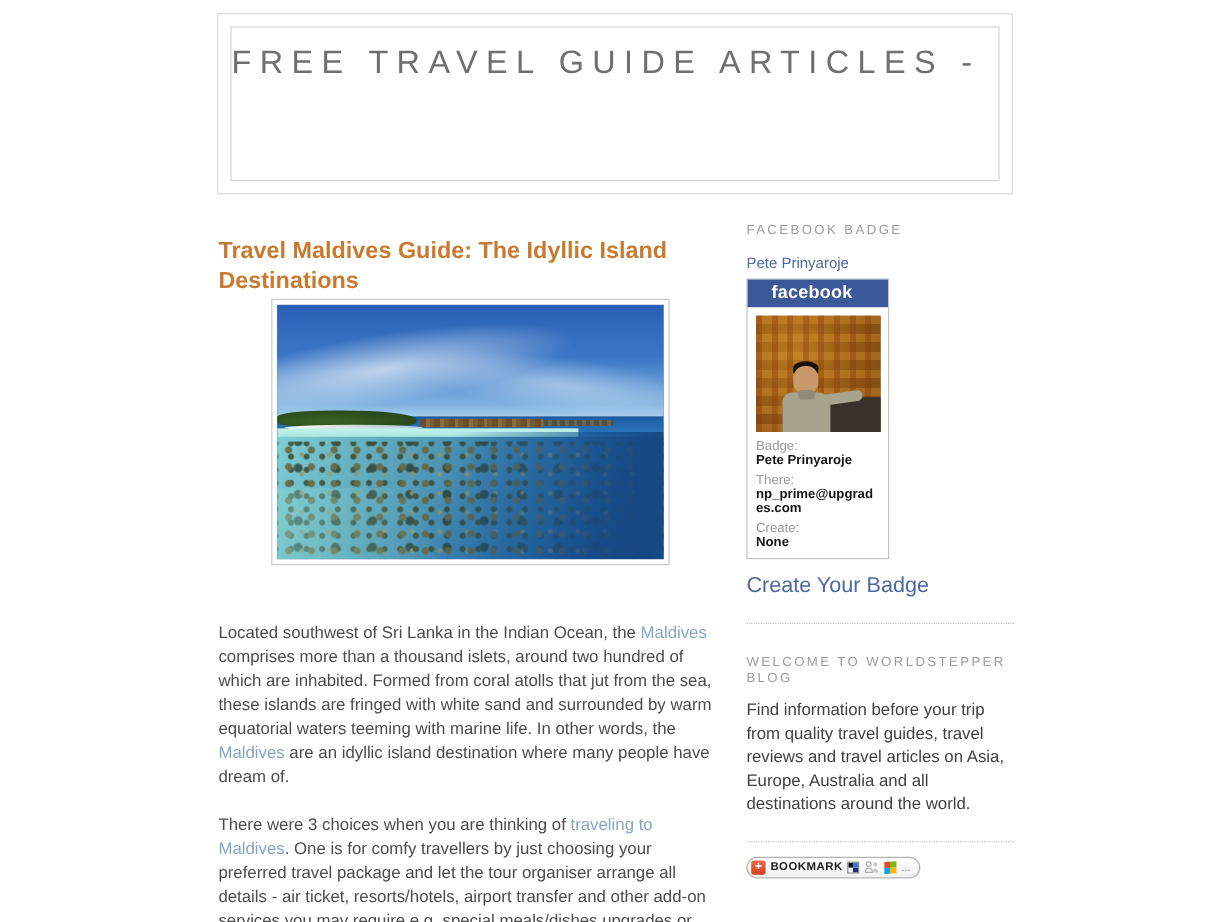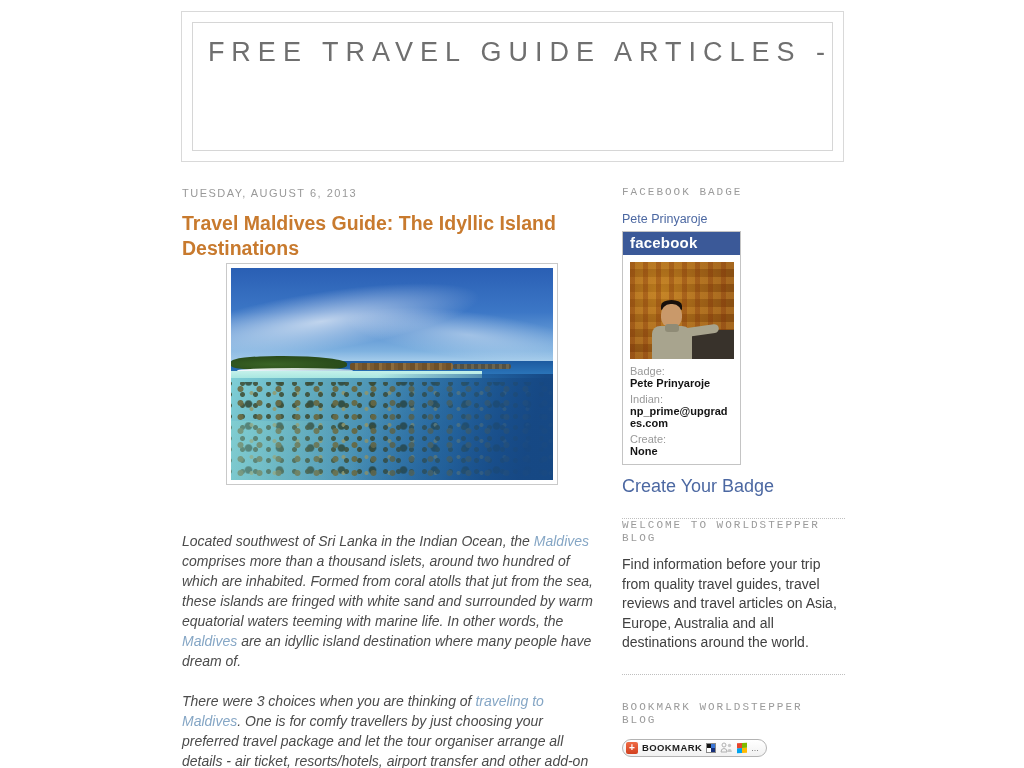--- a/index.html
+++ b/index.html
@@ -3,21 +3,21 @@
 <meta charset="utf-8">
 <style>
   * { margin:0; padding:0; box-sizing:border-box; }
   html,body { width:1024px; height:768px; background:#ffffff; overflow:hidden;
     font-family:"Liberation Sans", sans-serif; }
 
   
   .header-outer { position:absolute; left:181px; top:11px; width:663px; height:151px;
     border:1px solid #d9d9d9; background:#ffffff; }
   .header-inner { position:absolute; left:10px; top:10px; right:10px; bottom:10px;
-    border:1px solid #d6d6d6; text-align:right; }
+    border:1px solid #d6d6d6; text-align:left; }
   .blog-title { margin-top:13px; color:#6f6f6f; font-size:27px; line-height:33px;
     letter-spacing:7px; font-weight:400; }
   .blog-subtitle { margin-top:8px; color:#9b9b9b; font-size:11px; line-height:13px;
     letter-spacing:2.5px; padding:0 40px; }
 
   
   .main-col { position:absolute; left:182px; top:186px; width:420px; }
   .post-date { color:#999999; font-size:11px; letter-spacing:1.5px; line-height:14px; }
   .post-title { display:block; margin-top:11px; color:#c87a2e; font-size:19.5px;
     line-height:25px; font-weight:700; text-decoration:none; }
@@ -50,33 +50,33 @@
       radial-gradient(circle, rgba(58,68,40,.9) 0 2px, transparent 3px),
       radial-gradient(circle, rgba(152,150,98,.85) 0 1.5px, transparent 2.5px),
       radial-gradient(circle, rgba(40,56,36,.85) 0 3px, transparent 4.5px);
     background-size:19px 14px, 13px 11px, 23px 16px, 31px 22px;
     background-position:0 0, 5px 7px, 9px 3px, 2px 11px; }
   .ph-reef-deep { position:absolute; left:0; top:50%; width:100%; height:50%;
     background:linear-gradient(285deg, rgba(22,72,132,.96) 10%, rgba(28,90,150,.55) 32%, rgba(28,90,150,0) 58%); }
   .ph-reef-shallow { position:absolute; left:0; bottom:0; width:55%; height:28%;
     background:linear-gradient(75deg, rgba(140,215,210,.45), rgba(140,215,210,0) 70%); }
 
-  .post-body { font-size:14px; line-height:20px; color:#4b4b4b;font-style:italic; }
+  .post-body { font-size:14px; line-height:20px; color:#4b4b4b; }
   .para-1 { margin-top:46px; }
   .para-2 { margin-top:20px; }
   .txt-link { color:#85a6c5; text-decoration:none; cursor:pointer; }
 
   
   .sidebar { position:absolute; left:622px; top:186px; width:223px; }
-  .side-heading { color:#9b9b9b; font-size:11px; font-weight:400; letter-spacing:2px; line-height:13px;font-family:Liberation Mono, monospace; }
+  .side-heading { color:#9b9b9b; font-size:11px; font-weight:400; letter-spacing:2px; line-height:13px; }
   .fb-profile-link { display:inline-block; margin-top:13px; color:#4c68a2; font-size:12.5px;
     text-decoration:none; cursor:pointer; }
   .fb-badge { margin-top:4px; width:119px; border:1px solid #c4c4c4; background:#ffffff; }
   .fb-bar { height:23px; background:#3b5998; color:#ffffff; font-size:15px; font-weight:700;
-    line-height:22px; padding-left:7px; letter-spacing:.2px; }
+    line-height:22px; padding-left:20px; letter-spacing:.2px; }
   .fb-photo { position:relative; width:104px; height:97px; margin:7px auto 0; overflow:hidden;
     background:
       repeating-linear-gradient(90deg, rgba(130,50,10,.35) 0 5px, rgba(0,0,0,0) 5px 13px),
       repeating-linear-gradient(0deg, rgba(230,160,60,.3) 0 7px, rgba(0,0,0,0) 7px 15px),
       radial-gradient(circle at 30% 30%, #b97a1e, #8a4f12 70%);
   }
   .fbp-couch { position:absolute; right:0; bottom:0; width:78%; height:30%;
     background:#38322b; border-top-left-radius:10px; }
   .fbp-arm { position:absolute; left:38%; bottom:24%; width:48%; height:9px; transform:rotate(-8deg);
     background:#a8a48e; border-radius:5px; }
@@ -88,21 +88,21 @@
     background:#c9996a; border-radius:45% 45% 40% 40%; }
   .fbp-hair { position:absolute; left:30%; bottom:49%; width:21px; height:11px;
     background:#17100b; border-radius:50% 50% 20% 20%; }
   .fb-info { padding:6px 7px 7px; font-size:11px; line-height:12px; }
   .fb-field { margin-bottom:4px; }
   .fb-label { color:#999999; }
   .fb-value { color:#141414; font-weight:600; word-break:break-all; }
   .fb-create-link { display:inline-block; margin-top:11px; color:#4c68a2; font-size:18px;
     text-decoration:none; cursor:pointer; }
   .side-divider { margin-top:21px; border-top:1px dotted #bfbfbf; height:0; }
-  .welcome-heading { }
+  .welcome-heading { margin-top:26px; }
   .welcome-text { margin-top:10px; font-size:14px; line-height:19.5px; color:#404040; }
   .bookmark-heading { margin-top:26px; }
   .addthis-btn { margin-top:12px; display:inline-flex; align-items:center; gap:4px;
     height:18px; padding:0 7px 0 3px; border:1px solid #b3b3b3; border-radius:9px;
     background:linear-gradient(#ffffff,#f1f1f1); cursor:pointer; }
   .at-plus { width:12px; height:12px; border-radius:2px; flex:0 0 auto;
     background:linear-gradient(#ef6b45,#d2401f); color:#ffffff; font-size:10px; font-weight:700;
     line-height:11px; text-align:center; }
   .at-label { font-size:9.5px; font-weight:600; color:#1c1c1c; letter-spacing:.4px; }
   .at-delicious { width:10px; height:10px; flex:0 0 auto; border:1px solid #8a8a8a;
@@ -119,21 +119,20 @@
 
 <div class="header-outer">
   <div class="header-inner">
     <div class="blog-title">
       <div>FREE TRAVEL GUIDE ARTICLES -</div>
     </div>
   </div>
 </div>
 
 <div class="main-col">
-  <div class="post-date">TUESDAY, AUGUST 6, 2013</div>
   <a class="post-title" href="#">Travel Maldives Guide: The Idyllic Island Destinations</a>
 
   <div class="photo-frame">
     <div class="post-photo">
       <div class="ph-sky"></div>
       <div class="ph-cloud"></div>
       <div class="ph-cloud2"></div>
       <div class="ph-sea"></div>
       <div class="ph-island"></div>
       <div class="ph-sand"></div>
@@ -165,40 +164,39 @@
       <div class="fbp-hair"></div>
       <div class="fbp-head"></div>
       <div class="fbp-collar"></div>
     </div>
     <div class="fb-info">
       <div class="fb-field">
         <div class="fb-label">Badge:</div>
         <div class="fb-value">Pete Prinyaroje</div>
       </div>
       <div class="fb-field">
-        <div class="fb-label">Indian:</div>
+        <div class="fb-label">There:</div>
         <div class="fb-value">np_prime@upgrades.com</div>
       </div>
       <div class="fb-field" style="margin-bottom:0;">
         <div class="fb-label">Create:</div>
         <div class="fb-value">None</div>
       </div>
     </div>
   </div>
 
   <a class="fb-create-link" href="#">Create Your Badge</a>
 
   <div class="side-divider"></div>
 
   <h2 class="side-heading welcome-heading">WELCOME TO WORLDSTEPPER BLOG</h2>
   <div class="welcome-text">Find information before your trip from quality travel guides, travel reviews and travel articles on Asia, Europe, Australia and all destinations around the world.</div>
 
   <div class="side-divider"></div>
 
-  <h2 class="side-heading bookmark-heading">BOOKMARK WORLDSTEPPER BLOG</h2>
 
   <div class="addthis-btn">
     <span class="at-plus">+</span>
     <span class="at-label">BOOKMARK</span>
     <span class="at-delicious"></span>
     <svg class="at-people" width="13" height="11" viewBox="0 0 13 11">
       <circle cx="4" cy="3" r="2" fill="none" stroke="#b0b0b0" stroke-width="1"></circle>
       <path d="M1 10 Q1 6.5 4 6.5 Q7 6.5 7 10 Z" fill="none" stroke="#b0b0b0" stroke-width="1"></path>
       <circle cx="9.5" cy="3.5" r="1.7" fill="#c8c8c8"></circle>
       <path d="M7.3 10 Q7.3 7 9.5 7 Q11.8 7 11.8 10 Z" fill="#c8c8c8"></path>

